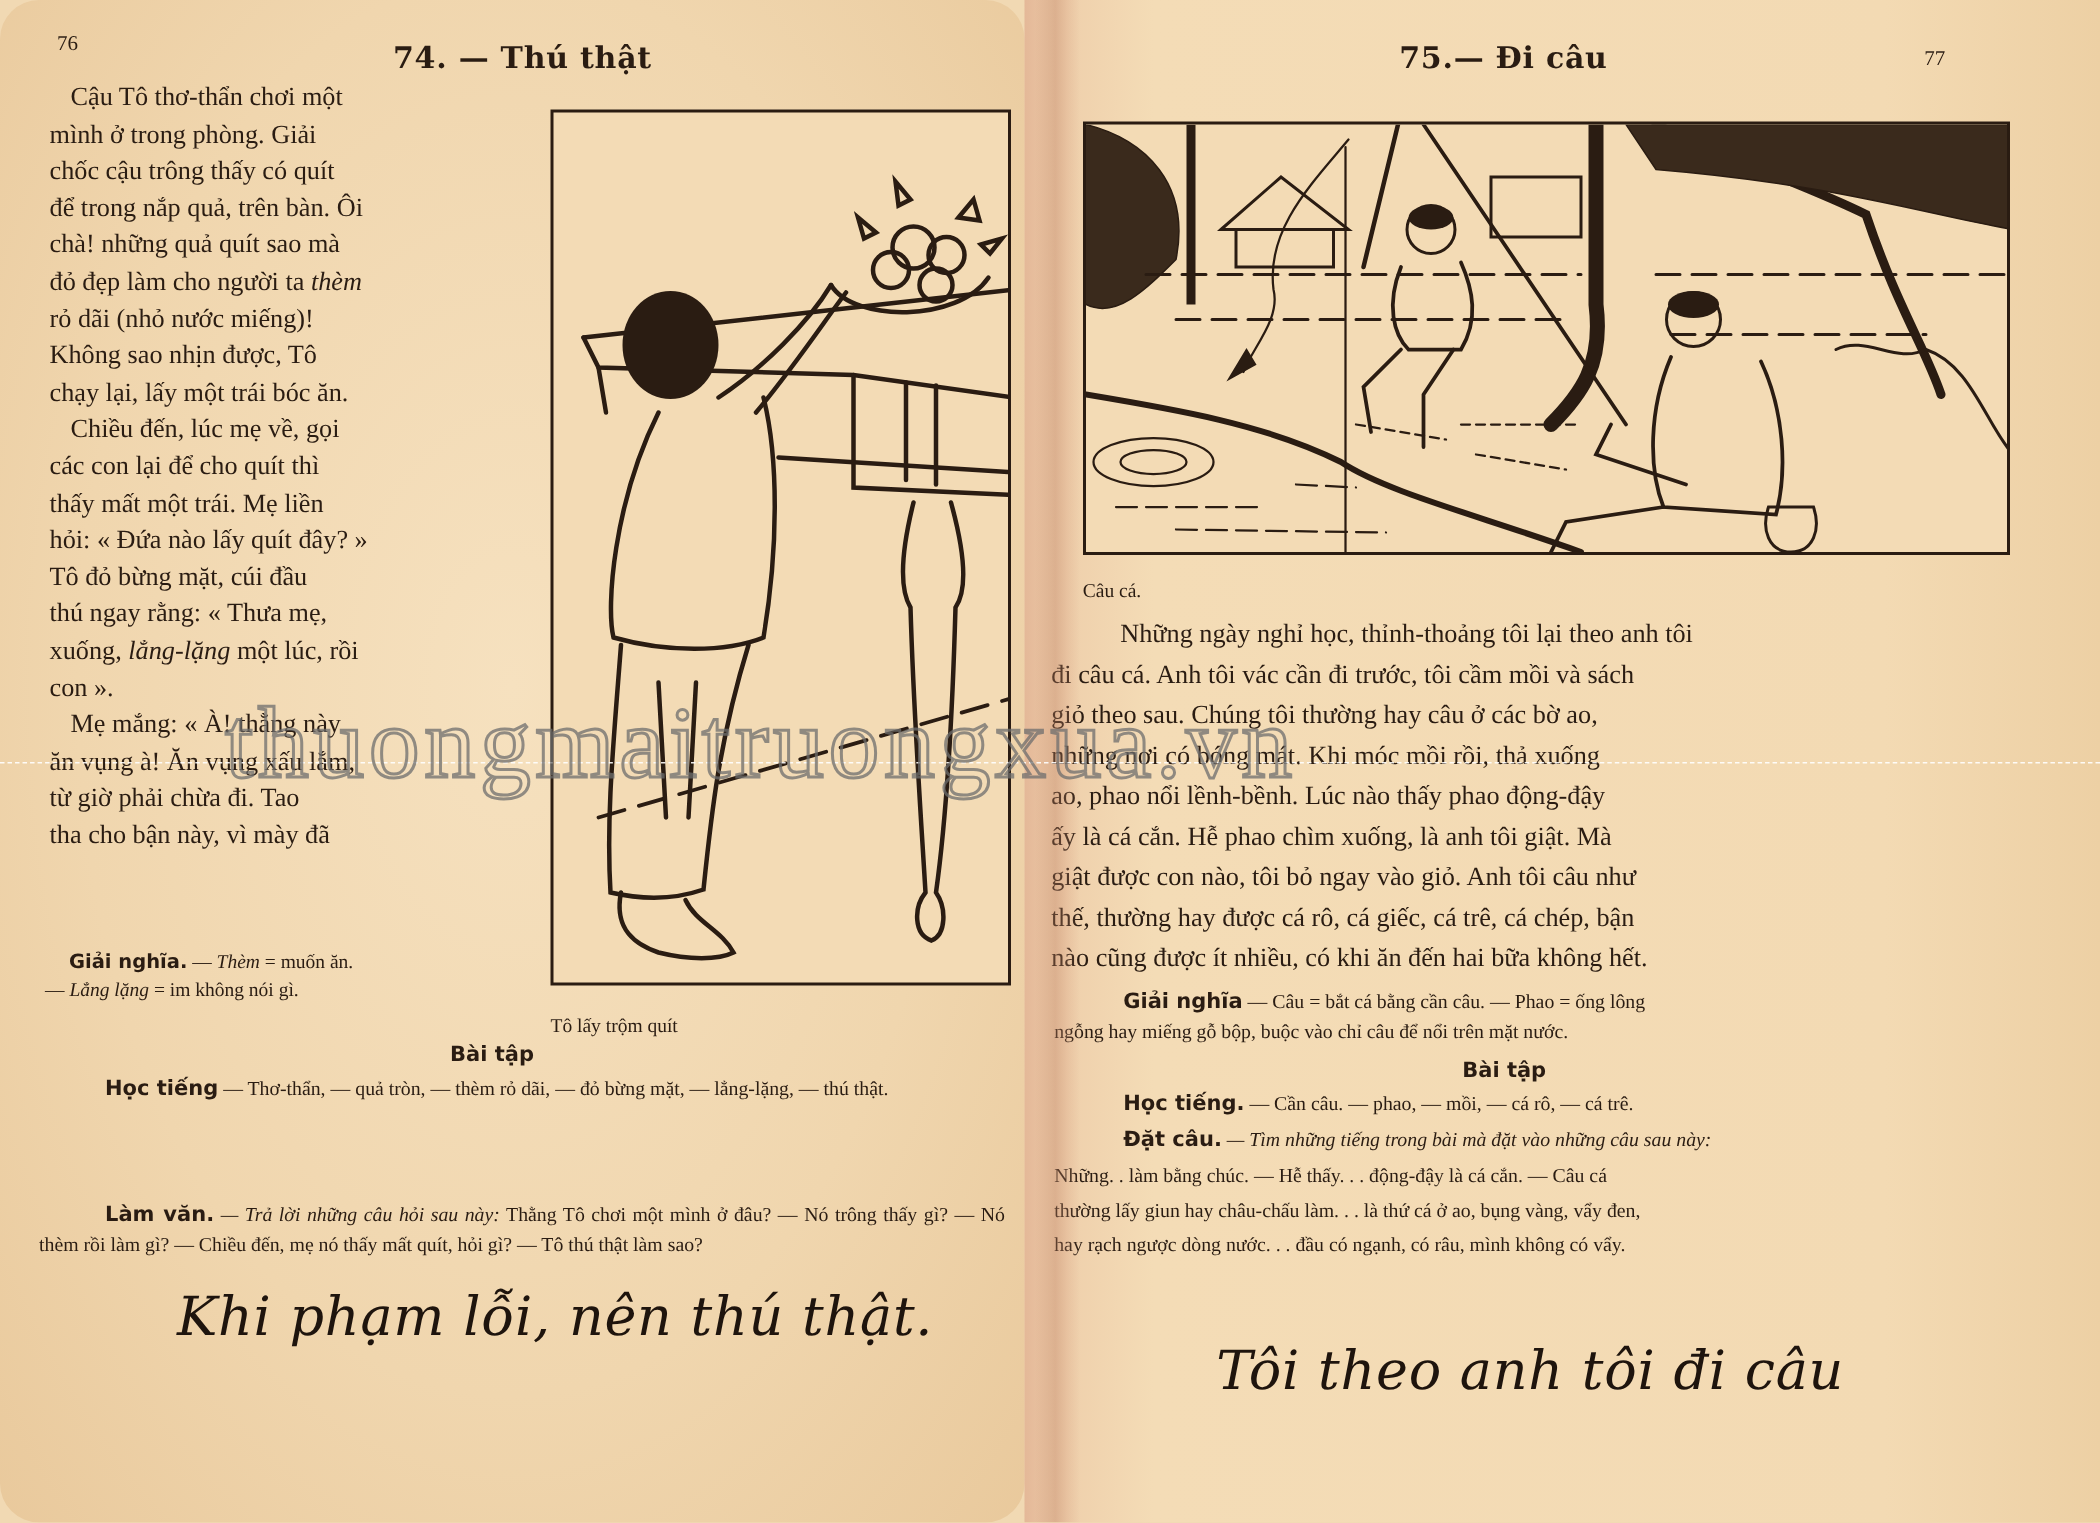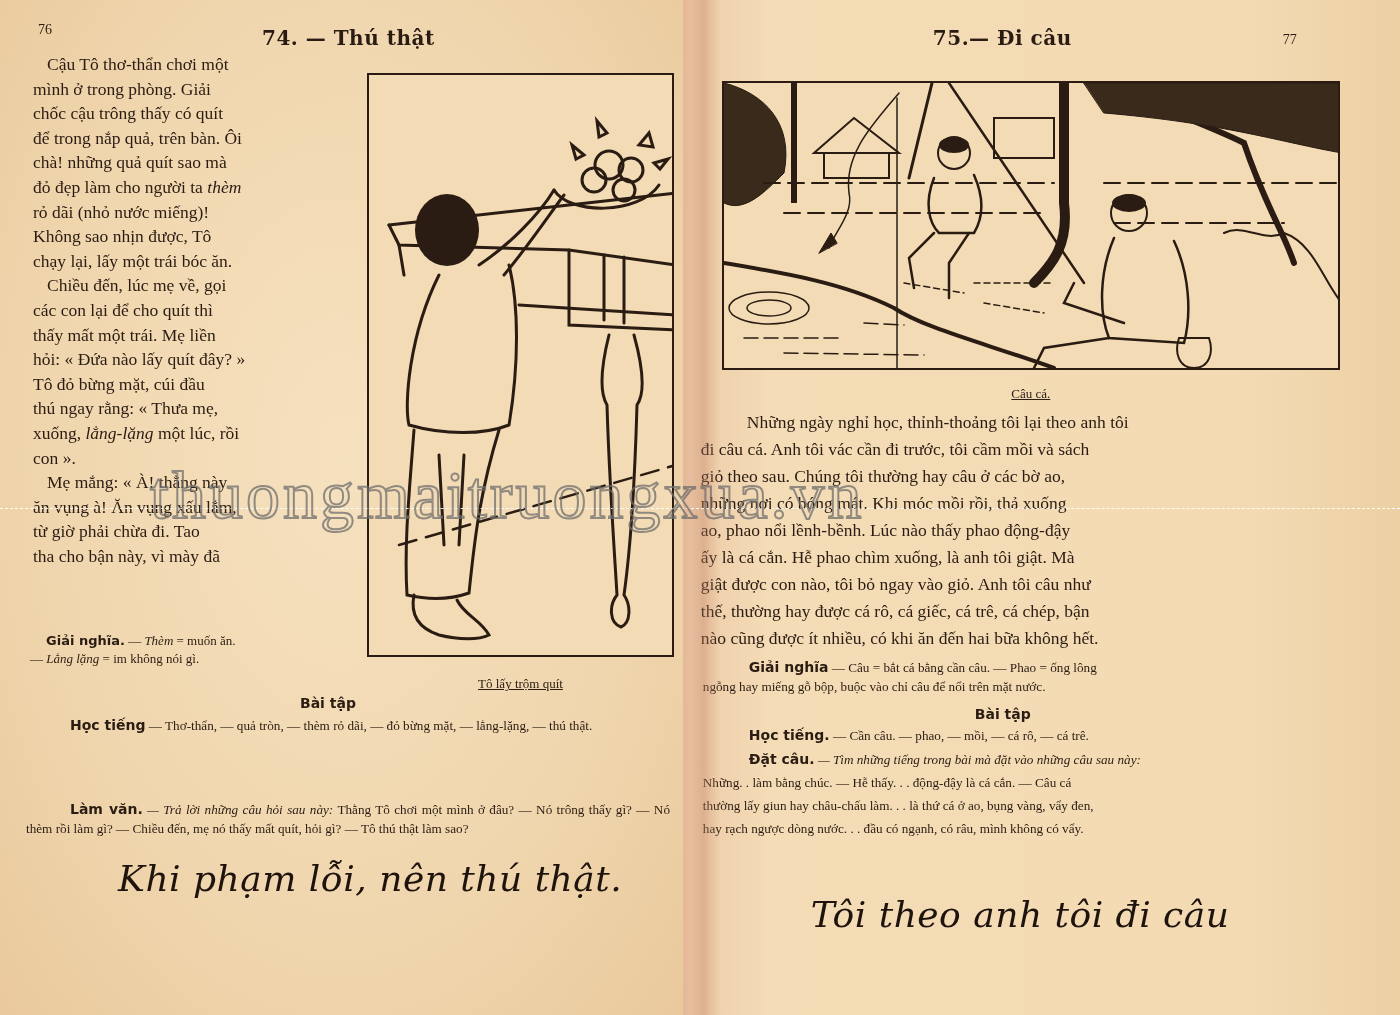--- a/index.html
+++ b/index.html
@@ -8,36 +8,36 @@
     position: relative;
     background: #f1d9b3;
     font-family: "Liberation Serif", "DejaVu Serif", serif;
     color: #2a1c12;
   }
   .spread { position: absolute; inset: 0; display: flex; }
   .page {
     position: relative; height: 1015px;
     background: radial-gradient(ellipse at 50% 45%, #f6e1bf 0%, #f0d6ae 60%, #e9c99c 100%);
   }
-  .page.left { width: 695px; }
+  .page.left { width: 695px; border-radius: 26px; }
   .page.right { width: 730px; background: linear-gradient(90deg, #e4b898 0%, #efd0ac 4%, #f4dcb6 12%, #f3dab3 80%, #edd0a4 100%); }
   .gutter { position: absolute; left: 690px; top: 0; width: 30px; height: 1015px;
     background: linear-gradient(90deg, rgba(150,100,70,0) 0%, rgba(190,130,100,.35) 45%, rgba(210,150,120,.25) 70%, rgba(0,0,0,0) 100%); pointer-events:none; }
 
   .pgnum { position: absolute; top: 22px; font-size: 14px; }
   .lesson-title { position: absolute; top: 26px; font-family: "DejaVu Serif", serif; font-weight: bold; font-size: 20px; letter-spacing: .5px; }
 
   .body-text { position: absolute; font-size: 17.5px; line-height: 24.6px; text-align: justify; }
   .body-text i, .it { font-style: italic; }
   .sans-b { font-family: "DejaVu Sans", sans-serif; font-weight: bold; }
 
   .small { position: absolute; font-size: 13px; line-height: 18px; }
 
   .figure-frame { position: absolute; border: 2px solid #2a1c12; background: #f3dbb5; overflow: hidden; }
-  .caption { position: absolute; font-size: 13px; text-align: center; text-decoration: underline; }
+  .caption { position: absolute; font-size: 13px; text-align: left; }
 
   .section-heading { position: absolute; font-family: "DejaVu Sans", sans-serif; font-weight: bold; font-size: 14px; }
   .exercise { position: absolute; font-size: 13.2px; line-height: 19px; text-align: justify; }
   .exercise .lbl { font-family: "DejaVu Sans", sans-serif; font-weight: bold; font-size: 14px; }
 
   .motto { position: absolute; font-family: "DejaVu Serif", serif; font-style: italic; font-size: 36px; color: #1e140d; letter-spacing: .5px; }
 
   .watermark { position: absolute; left: 150px; top: 456px; font-family: Liberation Serif, serif; font-size: 68px; letter-spacing: 3px;
     color: rgba(255,255,255,0); -webkit-text-stroke: 2px rgba(110,110,110,.75); white-space: nowrap; pointer-events: none; }
   .wm-line { position: absolute; left: 0; top: 508px; width: 1400px; border-top: 1.5px dashed rgba(255,255,255,.9); pointer-events:none; }

